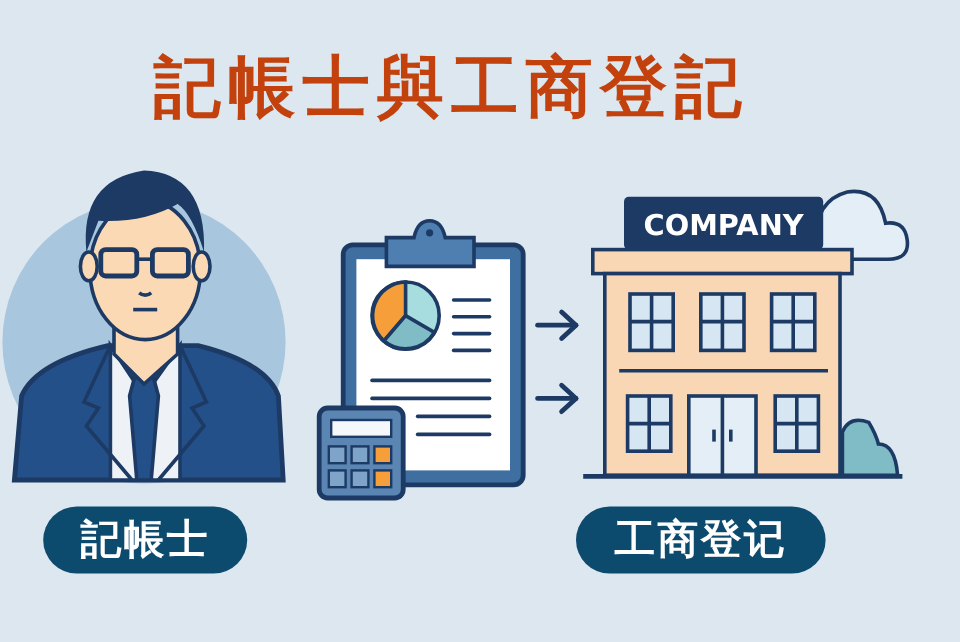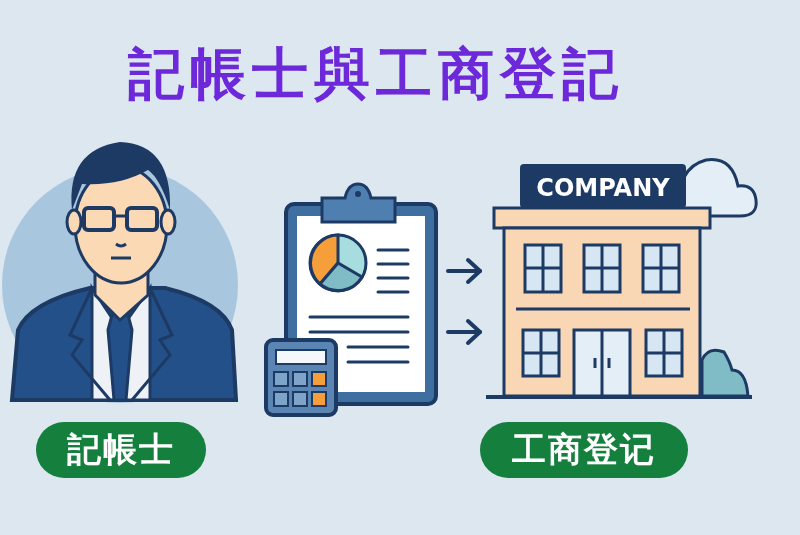--- a/index.html
+++ b/index.html
@@ -1,18 +1,18 @@
 <!DOCTYPE html>
 <html><head>
 <meta charset="utf-8">
 <style>
   html,body{margin:0;padding:0;}
   body{width:800px;height:535px;background:#dce7f0;position:relative;overflow:hidden;font-family:"DejaVu Sans",sans-serif;}
-  .title{position:absolute;left:128px;top:46px;font-size:56px;font-weight:bold;color:#6d28d9;letter-spacing:6px;line-height:1;}
-  .pill{position:absolute;height:56px;border-radius:28px;background:#15803d;color:#fff;font-size:34px;font-weight:bold;display:flex;align-items:center;justify-content:center;letter-spacing:2px;}
+  .title{position:absolute;left:128px;top:46px;font-size:56px;font-weight:bold;color:#c2410c;letter-spacing:6px;line-height:1;}
+  .pill{position:absolute;height:56px;border-radius:28px;background:#0c4a6e;color:#fff;font-size:34px;font-weight:bold;display:flex;align-items:center;justify-content:center;letter-spacing:2px;}
   .pill-left{left:36px;top:422px;width:170px;}
   .pill-right{left:480px;top:422px;width:208px;}
   svg{position:absolute;}
   .company-text{font-family:"DejaVu Sans",sans-serif;font-weight:bold;}
 </style>
 </head>
 <body>
 
 <div class="title">記帳士與工商登記</div>
 

